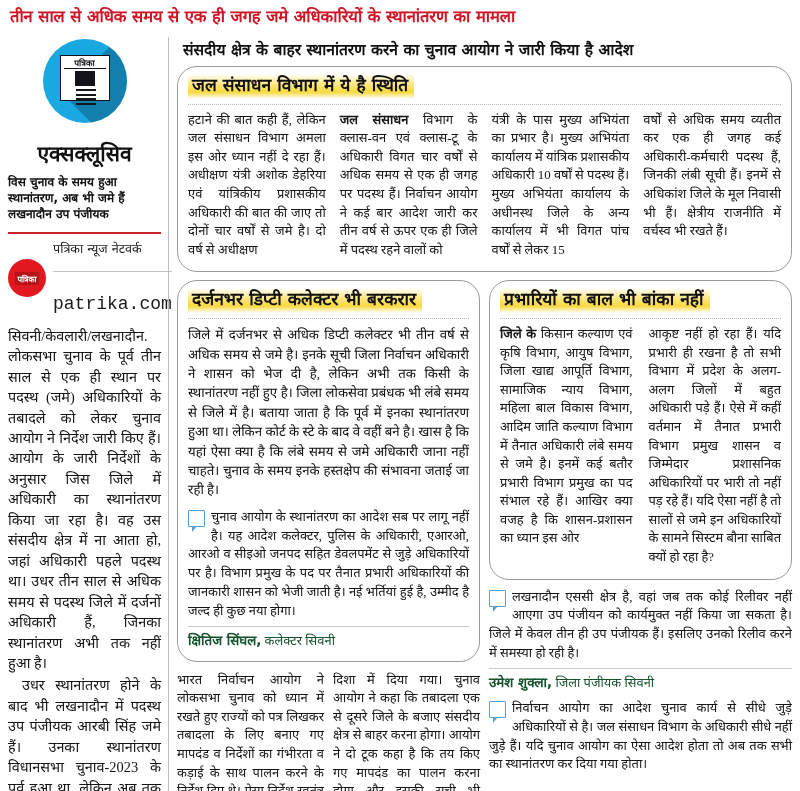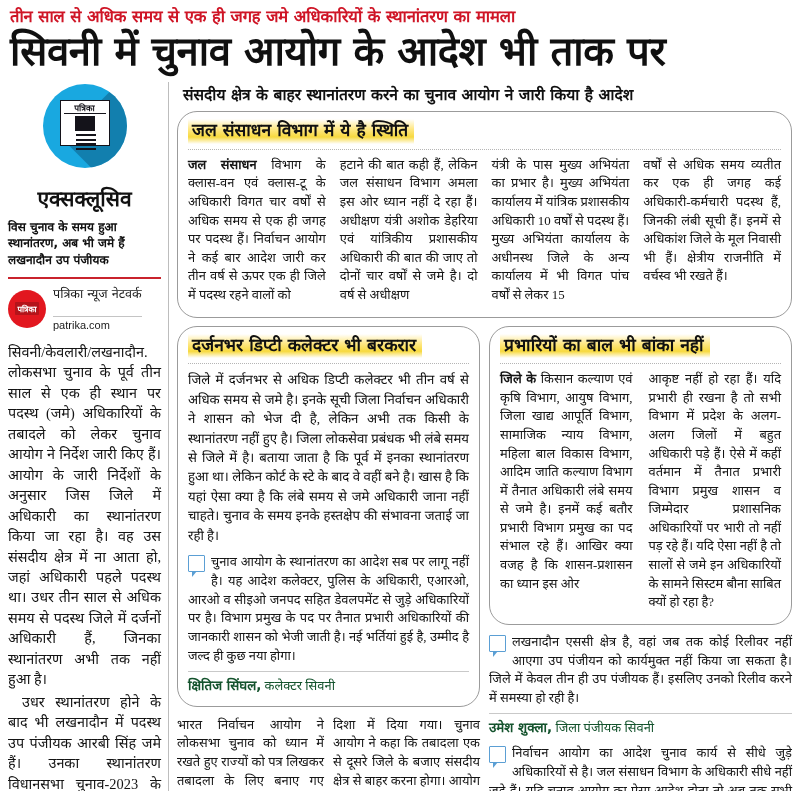--- a/index.html
+++ b/index.html
@@ -155,22 +155,22 @@
     background: #b4141a; padding: 1px 2px; border-radius: 1px;
   }
   .byline-text { line-height: 1.28; }
   .byline-net {
     font-family: "DejaVu Sans", "Liberation Sans", sans-serif;
     font-size: 12.6px; color: #1a1a1a;
     border-bottom: 1px solid #c4c4c4;
     padding-bottom: 14px;
   }
   .byline-site {
-    font-family: Liberation Sans, sans-serif;
-    font-size: 11px; color: #1a1a1a; padding-top: 1px;
+    font-family: Liberation Mono, monospace;
+    font-size: 18px; color: #1a1a1a; padding-top: 1px; margin-top: 20px;
   }
   .lead-body {
     margin-top: 10px;
     font-size: 14.4px;
     line-height: 1.42;
     text-align: justify;
     color: #141414;
   }
   .lead-body p { margin: 0 0 0 0; }
   .lead-body p + p { text-indent: 14px; margin-top: 2px; }
@@ -278,21 +278,20 @@
   .bottom-two > div { flex: 1 1 0; min-width: 0; }
   .right-stack { margin-top: 7px; }
 </style>
 </head>
 <body>
 
 <div class="page">
 
   <div>
     <div class="kicker">तीन साल से अधिक समय से एक ही जगह जमे अधिकारियों के स्थानांतरण का मामला</div>
-    <div class="headline">सिवनी में चुनाव आयोग के आदेश भी ताक पर</div>
   </div>
 
   <div class="body-grid">
 
     <div class="col-left">
 
       <div class="exclusive-wrap">
         <div class="logo-circle">
           <div class="shadow"></div>
           <div class="paper-icon">
@@ -327,22 +326,22 @@
     </div>
 
     <div class="col-right">
 
       <div class="deck-bar">संसदीय क्षेत्र के बाहर स्थानांतरण करने का चुनाव आयोग ने जारी किया है आदेश</div>
 
       <div class="panel">
         <div class="panel-title">जल संसाधन विभाग में ये है स्थिति</div>
         <hr class="panel-rule">
         <div class="cols-4 news-text">
+          <p style="margin:0"><span>हटाने की बात कही हैं, लेकिन जल संसाधन विभाग अमला इस ओर ध्यान नहीं दे रहा हैं। अधीक्षण यंत्री अशोक डेहरिया एवं यांत्रिकीय प्रशासकीय अधिकारी की बात की जाए तो दोनों चार वर्षों से जमे है। दो वर्ष से अधीक्षण</span></p>
           <p style="margin:0"><span class="lead-in">जल संसाधन</span><span> विभाग के क्लास-वन एवं क्लास-टू के अधिकारी विगत चार वर्षों से अधिक समय से एक ही जगह पर पदस्थ हैं। निर्वाचन आयोग ने कई बार आदेश जारी कर तीन वर्ष से ऊपर एक ही जिले में पदस्थ रहने वालों को</span></p>
-          <p style="margin:0"><span>हटाने की बात कही हैं, लेकिन जल संसाधन विभाग अमला इस ओर ध्यान नहीं दे रहा हैं। अधीक्षण यंत्री अशोक डेहरिया एवं यांत्रिकीय प्रशासकीय अधिकारी की बात की जाए तो दोनों चार वर्षों से जमे है। दो वर्ष से अधीक्षण</span></p>
           <p style="margin:0"><span>यंत्री के पास मुख्य अभियंता का प्रभार है। मुख्य अभियंता कार्यालय में यांत्रिक प्रशासकीय अधिकारी 10 वर्षों से पदस्थ हैं। मुख्य अभियंता कार्यालय के अधीनस्थ जिले के अन्य कार्यालय में भी विगत पांच वर्षों से लेकर 15</span></p>
           <p style="margin:0"><span>वर्षों से अधिक समय व्यतीत कर एक ही जगह कई अधिकारी-कर्मचारी पदस्थ हैं, जिनकी लंबी सूची हैं। इनमें से अधिकांश जिले के मूल निवासी भी हैं। क्षेत्रीय राजनीति में वर्चस्व भी रखते हैं।</span></p>
         </div>
       </div>
 
       <div class="split">
 
         <div>
           <div class="panel">
             <div class="panel-title">दर्जनभर डिप्टी कलेक्टर भी बरकरार</div>

